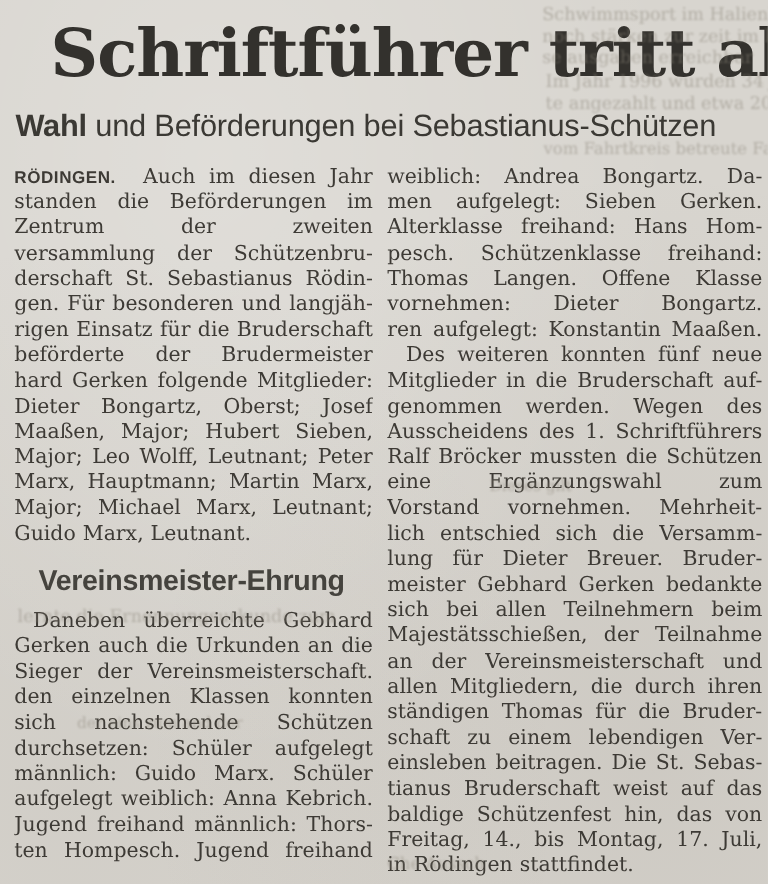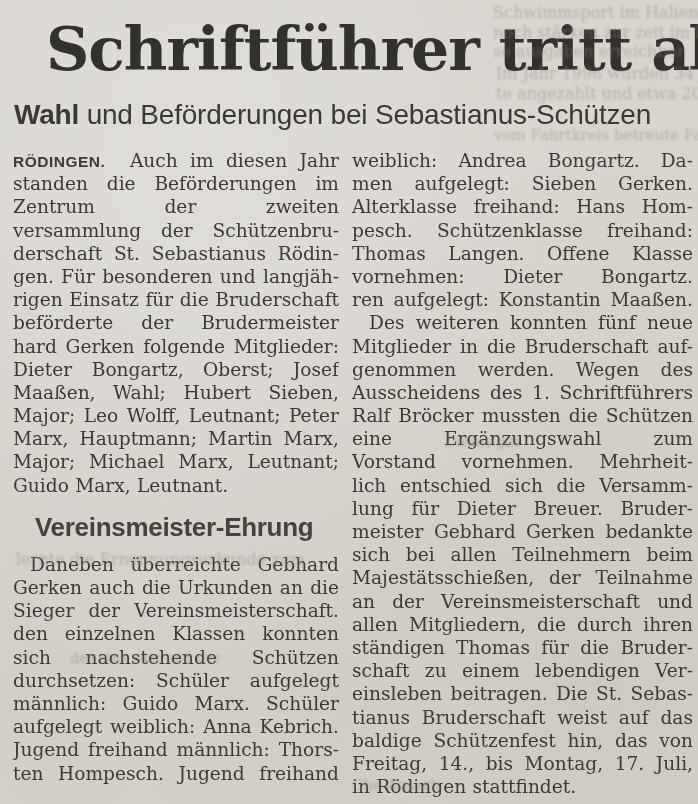--- a/index.html
+++ b/index.html
@@ -61,21 +61,21 @@
       <div class="line"><span class="lead-in">Rödingen.</span>&nbsp; Auch im diesen Jahr</div>
       <div class="line">standen die Beförderungen im</div>
       <div class="line">Zentrum der zweiten Jahreshaupt-</div>
       <div class="line">versammlung der Schützenbru-</div>
       <div class="line">derschaft St. Sebastianus Rödin-</div>
       <div class="line">gen. Für besonderen und langjäh-</div>
       <div class="line">rigen Einsatz für die Bruderschaft</div>
       <div class="line">beförderte der Brudermeister Geb-</div>
       <div class="line">hard Gerken folgende Mitglieder:</div>
       <div class="line">Dieter Bongartz, Oberst; Josef</div>
-      <div class="line">Maaßen, Wahl; Hubert Sieben,</div>
+      <div class="line">Maaßen, Major; Hubert Sieben,</div>
       <div class="line">Major; Leo Wolff, Leutnant; Peter</div>
       <div class="line">Marx, Hauptmann; Martin Marx,</div>
       <div class="line">Major; Michael Marx, Leutnant;</div>
       <div class="line no-just">Guido Marx, Leutnant.</div>
     </div>
     <div class="col-heading">Vereinsmeister-Ehrung</div>
     <div class="para">
       <div class="line indent">Daneben überreichte Gebhard</div>
       <div class="line">Gerken auch die Urkunden an die</div>
       <div class="line">Sieger der Vereinsmeisterschaft. In</div>

